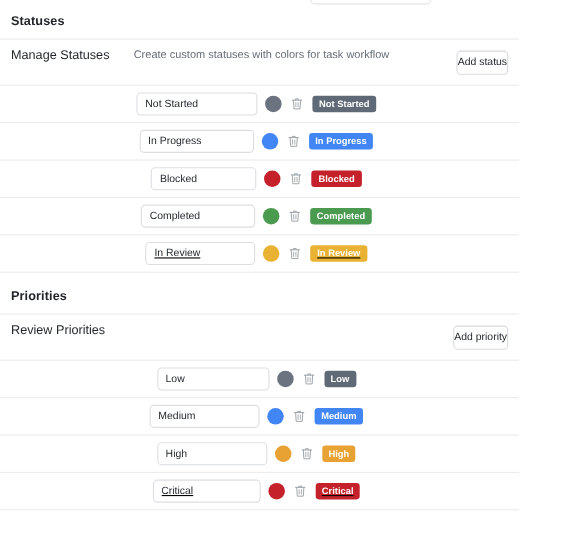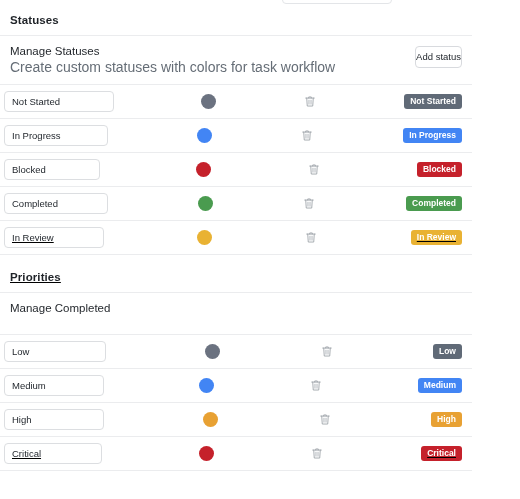--- a/index.html
+++ b/index.html
@@ -42,48 +42,49 @@
   }
 
   .panel-head {
     padding: 9px 10px 9px 10px;
     display: flex;
     align-items: flex-start;
     justify-content: space-between;
     border-bottom: 1px solid #ebecee;
     min-height: 42px;
   }
-  .panel-head-text { display: flex; flex-direction: column; gap: 2px; }
+  .panel-head-text { display: flex; flex-direction: row; gap: 2px; }
   .panel-head-title {
     font-size: 11.5px;
     font-weight: normal;
     color: #1f2328;
   }
   .panel-head-sub {
-    font-size: 14px;
+    font-size: 10px;
     color: #656d76;
+    margin-left: 20px;
   }
   .add-btn {
     font-size: 9.5px;
     color: #24292f;
     background: #ffffff;
     border: 1px solid #d8dade;
     border-radius: 4px;
     padding: 5px 0;
     line-height: 1;
     cursor: pointer;
     white-space: nowrap;
     margin-top: 1px;
   }
 
   .row {
     height: 34px;
     display: flex;
     align-items: center;
-    justify-content: space-between;
+    justify-content: center;
     border-bottom: 1px solid #ebecee;
     padding-right: 10px;
     padding-left: 4px;
     gap: 7px;
   }
   .row:last-child { border-bottom: 1px solid #ebecee; text-decoration: underline; }
 
   .name-input {
     height: 21px;
     border: 1px solid #dcdee1;
@@ -121,21 +122,21 @@
     font-size: 8.5px;
     font-weight: bold;
     color: #ffffff;
     border-radius: 3px;
     padding: 3px 6px 4px 6px;
     line-height: 1;
     white-space: nowrap;
     text-align: center;
   }
   .statuses-label-wrap { padding: 14px 10px 9px 10px; }
-  .priorities-label-wrap { padding: 16px 10px 9px 10px; text-decoration: underline; }
+  .priorities-label-wrap { padding: 16px 10px 9px 10px; }
 </style>
 </head>
 <body>
 
 <div id="page">
 
   <div class="clipped-top"></div>
 
   <div class="statuses-label-wrap">
     <div class="section-title">Statuses</div>
@@ -208,22 +209,23 @@
       </div>
   </div>
 
   <div class="priorities-label-wrap">
     <div class="section-title">Priorities</div>
   </div>
 
   <div class="panel">
     <div class="panel-head">
       <div class="panel-head-text">
-        <div class="panel-head-title">Manage Completed</div>
-      </div>
+        <div class="panel-head-title">Review Priorities</div>
+      </div>
+      <button class="add-btn">Add priority</button>
     </div>
     <div id="priority-rows">
         <div class="row">
           <input class="name-input" type="text" placeholder="Priority name" value="Low" style="width: 102px;">
           <button class="swatch" style="background: rgb(107, 114, 128);"></button>
           <span class="trash">
             <svg width="12" height="13" viewBox="0 0 14 15" fill="none" xmlns="http://www.w3.org/2000/svg">
               <path d="M2 3.5h10M5.5 3.5V2.2h3v1.3M3.2 3.5l.6 9.3h6.4l.6-9.3" stroke="#9aa0a6" stroke-width="1" stroke-linecap="round" stroke-linejoin="round"></path>
               <path d="M5.8 6v4.6M8.2 6v4.6" stroke="#9aa0a6" stroke-width="0.9" stroke-linecap="round"></path>
             </svg>

